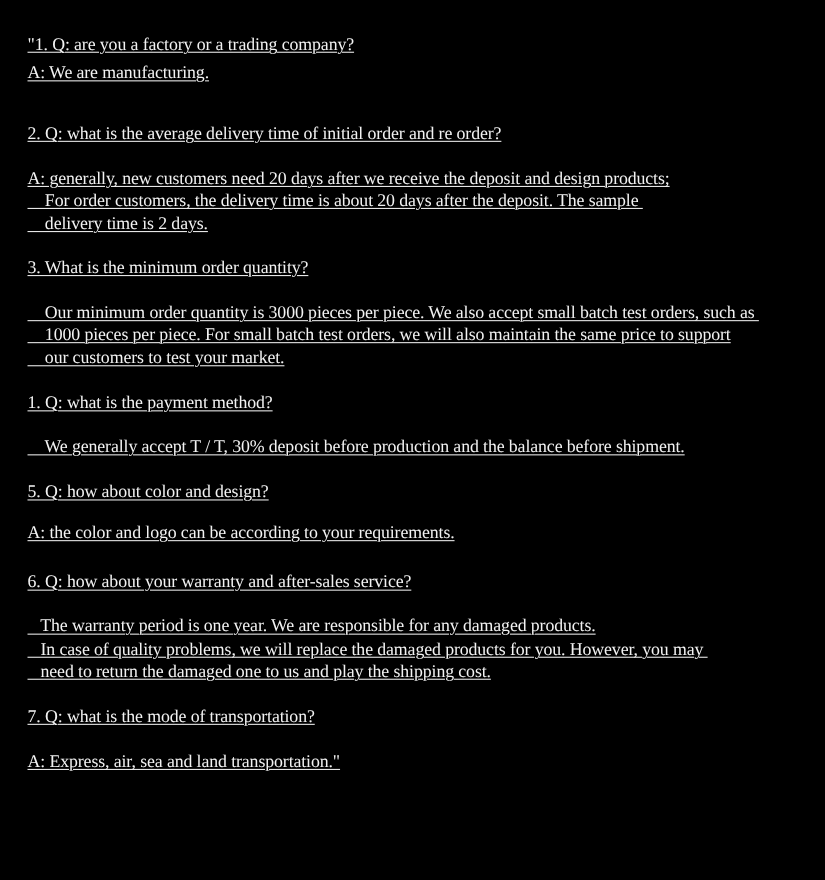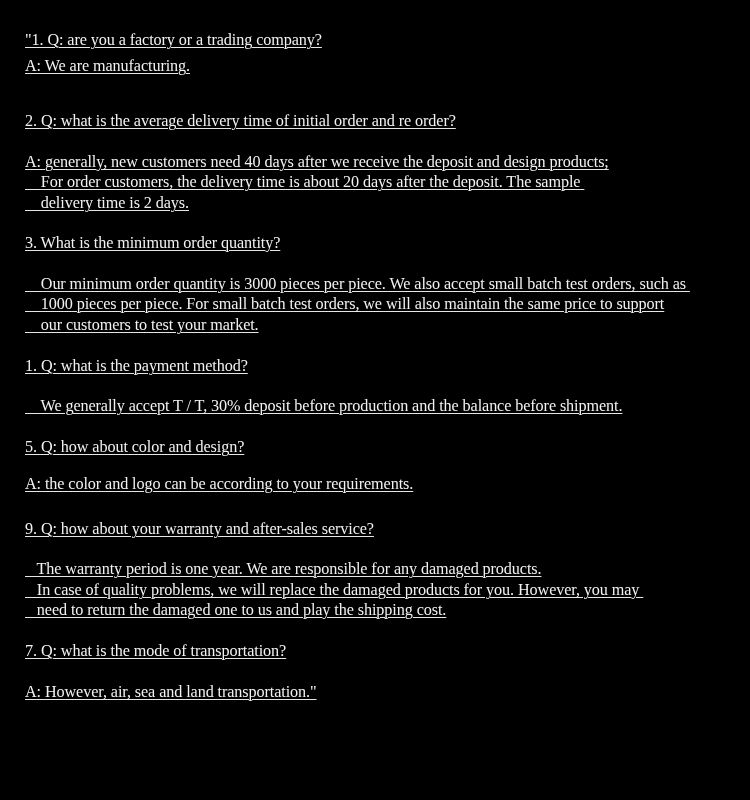--- a/index.html
+++ b/index.html
@@ -36,35 +36,35 @@
     }
   </style>
 </head>
 <body>
 
 <div class="faq">
   <div class="line" style="top:0px">"1. Q: are you a factory or a trading company?</div>
   <div class="line" style="top:26px">A: We are manufacturing.</div>
 
   <div class="line" style="top:81px">2. Q: what is the average delivery time of initial order and re order?</div>
-  <div class="line" style="top:122px">A: generally, new customers need 40 days after we receive the deposit and design products;</div>
+  <div class="line" style="top:122px">A: generally, new customers need 20 days after we receive the deposit and design products;</div>
   <div class="line" style="top:142px">    For order customers, the delivery time is about 20 days after the deposit. The sample </div>
   <div class="line" style="top:163px">    delivery time is 2 days.</div>
 
   <div class="line" style="top:203px">3. What is the minimum order quantity?</div>
   <div class="line" style="top:244px">    Our minimum order quantity is 3000 pieces per piece. We also accept small batch test orders, such as </div>
   <div class="line" style="top:264px">    1000 pieces per piece. For small batch test orders, we will also maintain the same price to support</div>
   <div class="line" style="top:285px">    our customers to test your market.</div>
 
   <div class="line" style="top:326px">1. Q: what is the payment method?</div>
   <div class="line" style="top:366px">    We generally accept T / T, 30% deposit before production and the balance before shipment.</div>
 
   <div class="line" style="top:407px">5. Q: how about color and design?</div>
   <div class="line" style="top:444px">A: the color and logo can be according to your requirements.</div>
 
-  <div class="line" style="top:489px">9. Q: how about your warranty and after-sales service?</div>
+  <div class="line" style="top:489px">6. Q: how about your warranty and after-sales service?</div>
   <div class="line" style="top:529px">   The warranty period is one year. We are responsible for any damaged products.</div>
   <div class="line" style="top:550px">   In case of quality problems, we will replace the damaged products for you. However, you may </div>
   <div class="line" style="top:570px">   need to return the damaged one to us and play the shipping cost.</div>
 
   <div class="line" style="top:611px">7. Q: what is the mode of transportation?</div>
-  <div class="line" style="top:652px">A: However, air, sea and land transportation."</div>
+  <div class="line" style="top:652px">A: Express, air, sea and land transportation."</div>
 </div>
 
 </body></html>

